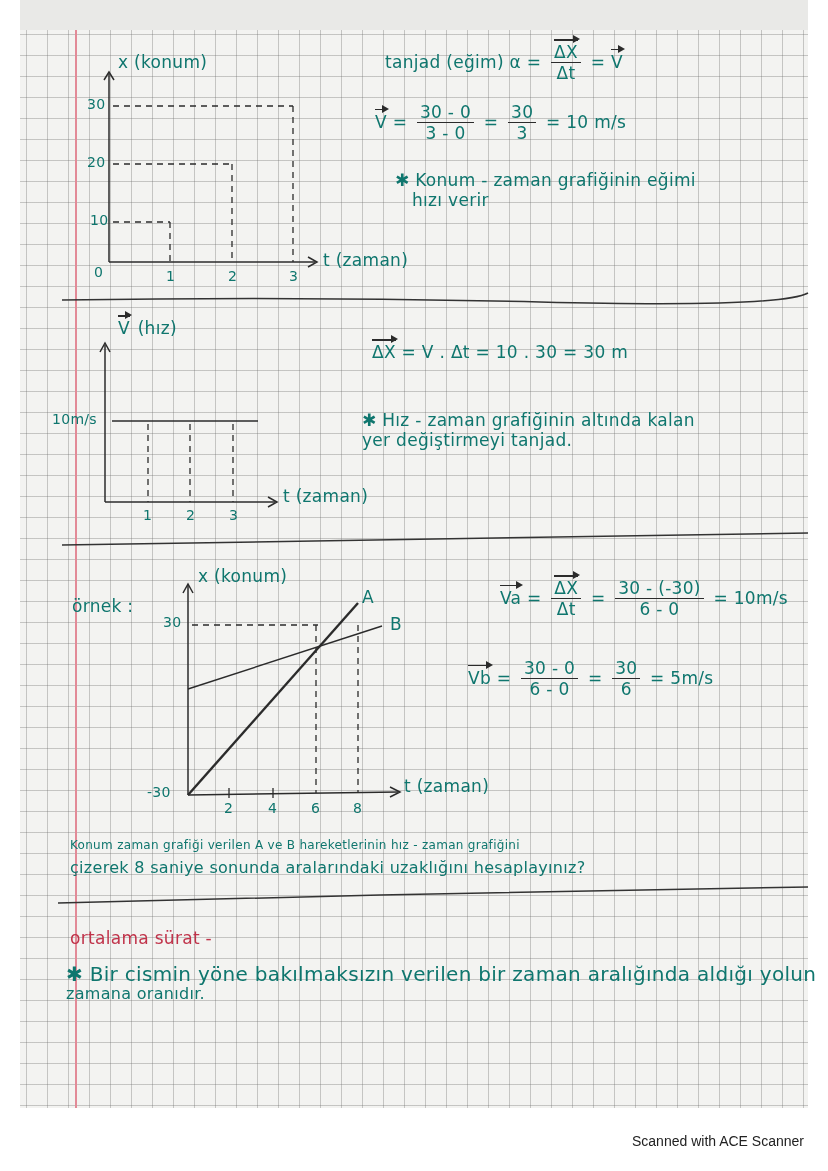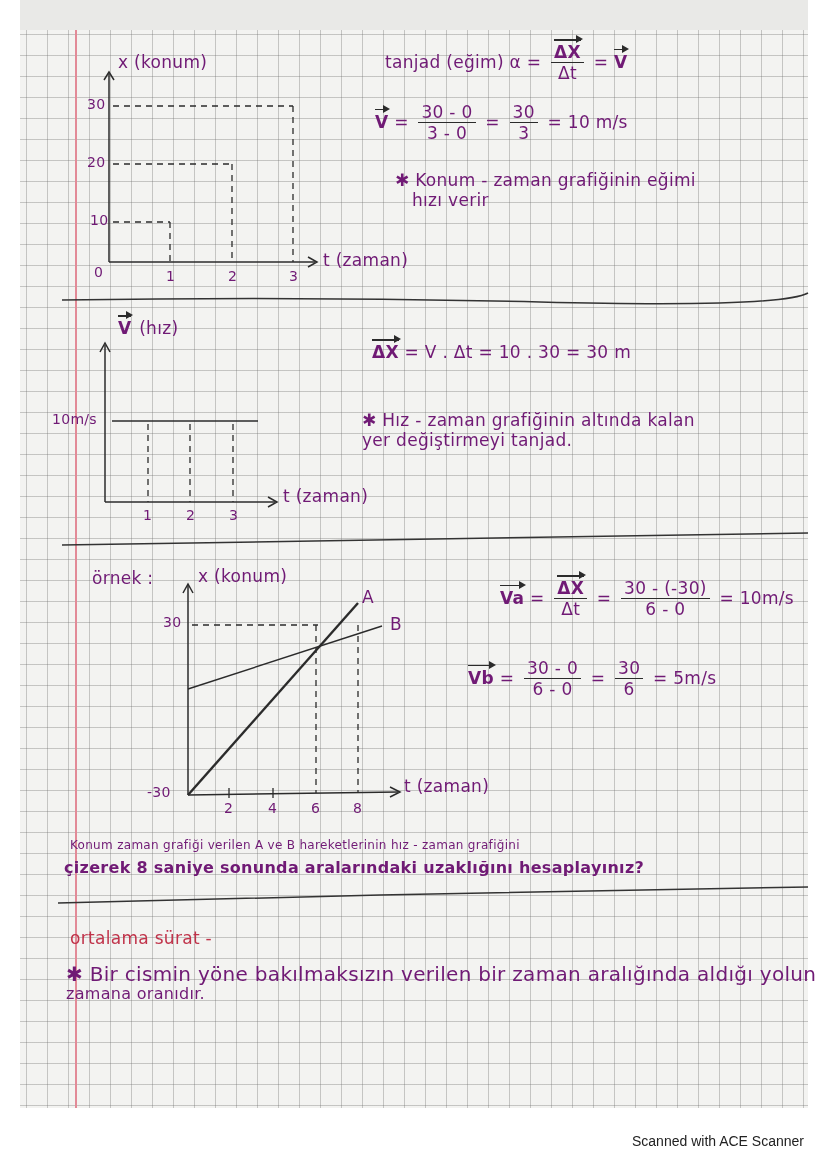--- a/index.html
+++ b/index.html
@@ -5,27 +5,27 @@
   html, body { margin:0; padding:0; }
   body { width:828px; height:1171px; background:#ffffff; position:relative; overflow:hidden;
          font-family:"DejaVu Sans", sans-serif; }
   .paper { position:absolute; left:20px; top:30px; width:788px; height:1078px; background-color:#f3f3f1;
     background-image:
       linear-gradient(to right, rgba(120,120,120,0.38) 1px, transparent 1px),
       linear-gradient(to bottom, rgba(120,120,120,0.38) 1px, transparent 1px);
     background-size:21px 21px; background-position:6px 4px; }
   .top-shade { position:absolute; left:20px; top:0; width:788px; height:32px; background:#e9e9e7; }
   .margin-line { position:absolute; left:75px; top:30px; width:2px; height:1078px; background:#e28a97; }
-  .hand { position:absolute; color:#701a75; font-family:"DejaVu Sans", sans-serif; font-size:17px; white-space:nowrap; letter-spacing:0.3px; }
+  .hand { position:absolute; color:#0f766e; font-family:"DejaVu Sans", sans-serif; font-size:17px; white-space:nowrap; letter-spacing:0.3px; }
   .sm { font-size:14px; }
   .red { color:#c0334a;text-align:center; }
   .frac { display:inline-flex; flex-direction:column; align-items:center; vertical-align:middle; margin:0 4px; }
   .frac .num { border-bottom:1.6px solid #2b2b2b; padding:0 3px; line-height:20px; }
   .frac .den { line-height:20px; }
-  .vec { position:relative; display:inline-block;font-weight:bold; }
+  .vec { position:relative; display:inline-block; }
   .vec::before { content:""; position:absolute; left:0; right:0; top:-3px; height:1.5px; background:#2b2b2b; }
   .vec::after { content:""; position:absolute; right:-2px; top:-7px; border-left:7px solid #2b2b2b; border-top:4px solid transparent; border-bottom:4px solid transparent; }
   svg { position:absolute; left:0; top:0; }
   .footer { position:absolute; right:24px; top:1133px; font-family:"Liberation Sans", sans-serif; font-size:14px; color:#222; }
 </style>
 </head>
 <body>
 
 <div class="top-shade"></div>
 <div class="paper"></div>
@@ -119,21 +119,21 @@
 
 <div class="hand" style="left:372px;top:342px;">
   <span class="vec">ΔX</span> =
   <span>V . Δt</span> =
   <span>10 . 30</span> =
   <span>30 m</span>
 </div>
 <div class="hand" style="left:362px;top:410px;">✱ Hız - zaman grafiğinin altında kalan</div>
 <div class="hand" style="left:362px;top:430px;">yer değiştirmeyi tanjad.</div>
 
-<div class="hand" style="left:72px;top:568px;margin-left:20px;">örnek :</div>
+<div class="hand" style="left:72px;top:596px;">örnek :</div>
 <div class="hand" style="left:198px;top:566px;">x (konum)</div>
 <div class="hand" style="left:404px;top:776px;">t (zaman)</div>
 <div class="hand sm" style="left:163px;top:614px;">30</div>
 <div class="hand sm" style="left:147px;top:784px;">-30</div>
 <div class="hand sm" style="left:224px;top:800px;">2</div>
 <div class="hand sm" style="left:268px;top:800px;">4</div>
 <div class="hand sm" style="left:311px;top:800px;">6</div>
 <div class="hand sm" style="left:353px;top:800px;">8</div>
 <div class="hand" style="left:362px;top:587px;">A</div>
 <div class="hand" style="left:390px;top:614px;">B</div>
@@ -159,19 +159,19 @@
     </span>
   =
   <span class="frac">
       <span class="num">30</span>
       <span class="den">6</span>
     </span>
   = <span>5m/s</span>
 </div>
 
 <div class="hand" style="left:70px;top:838px;font-size:12px;">Konum zaman grafiği verilen A ve B hareketlerinin hız - zaman grafiğini</div>
-<div class="hand" style="left:64px;top:858px;font-size:16px;font-weight:bold;">çizerek 8 saniye sonunda aralarındaki uzaklığını hesaplayınız?</div>
+<div class="hand" style="left:70px;top:858px;font-size:16px;">çizerek 8 saniye sonunda aralarındaki uzaklığını hesaplayınız?</div>
 
 <div class="hand red" style="left:70px;top:928px;">ortalama sürat -</div>
 <div class="hand" style="left:66px;top:962px;font-size:20px;">✱ Bir cismin yöne bakılmaksızın verilen bir zaman aralığında aldığı yolun</div>
 <div class="hand" style="left:66px;top:984px;font-size:16px;">zamana oranıdır.</div>
 
 <div class="footer">Scanned with ACE Scanner</div>
 
 </body></html>

